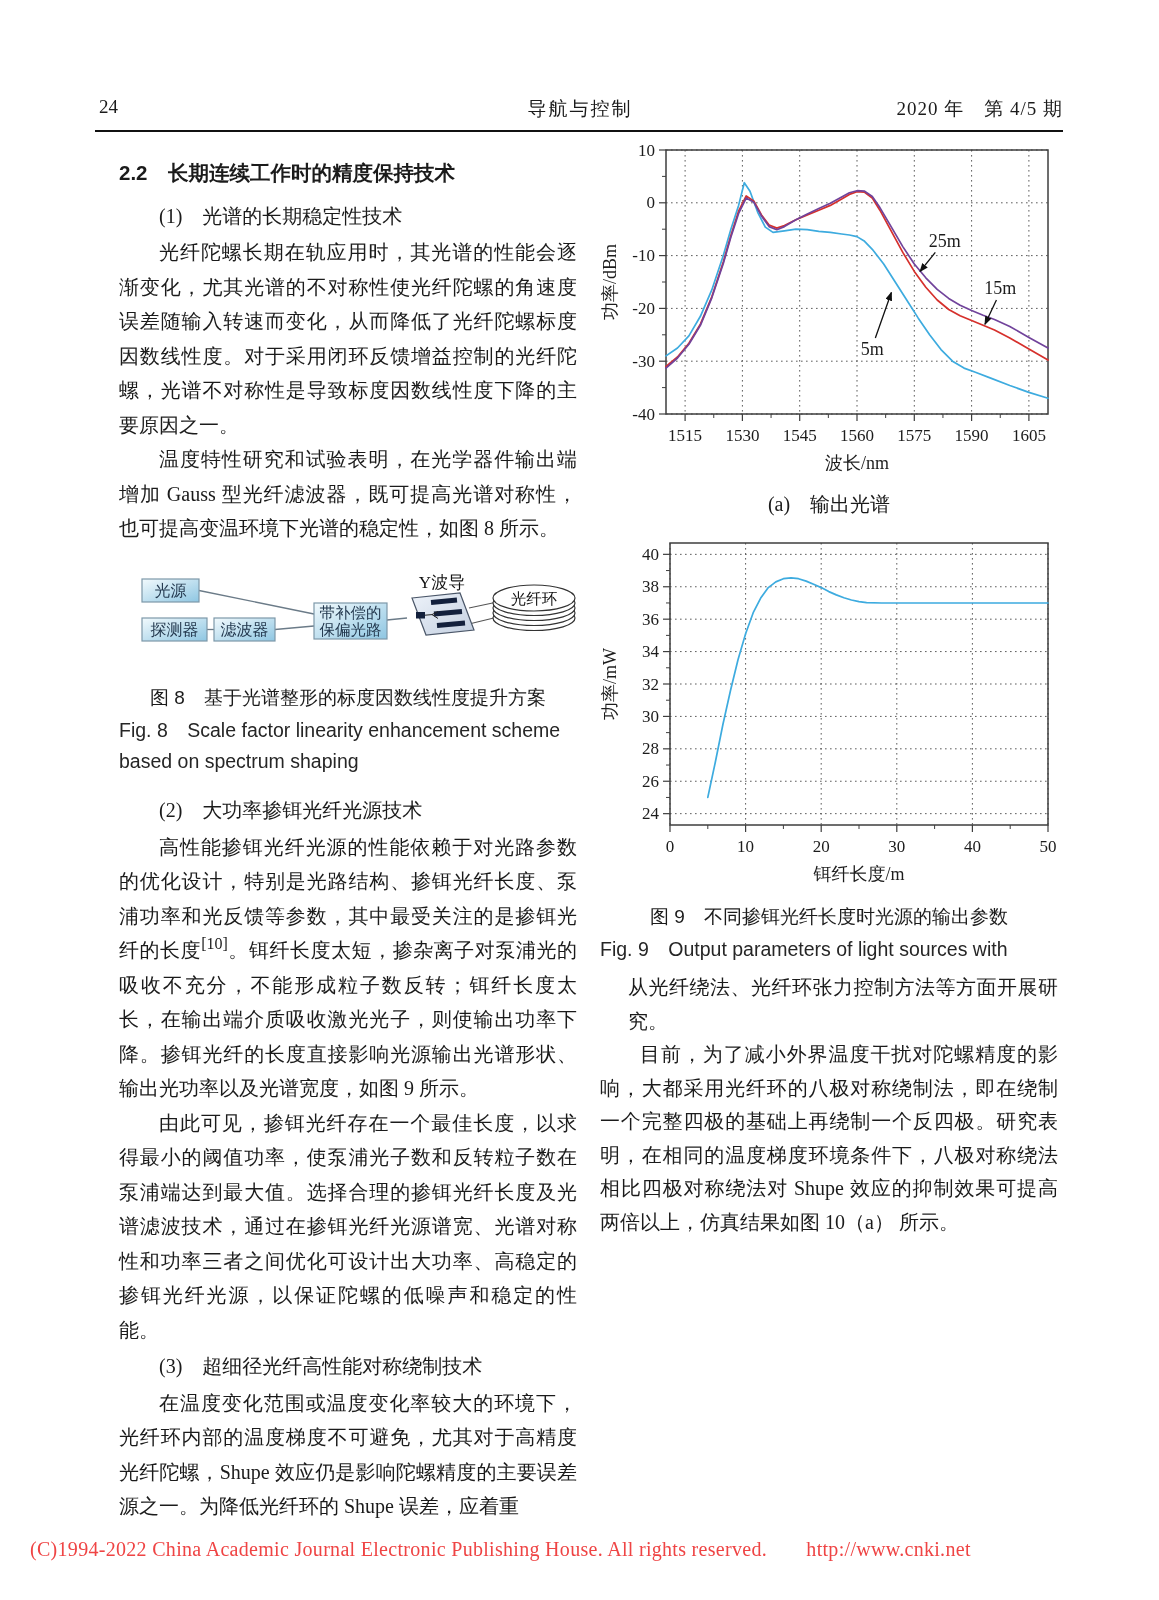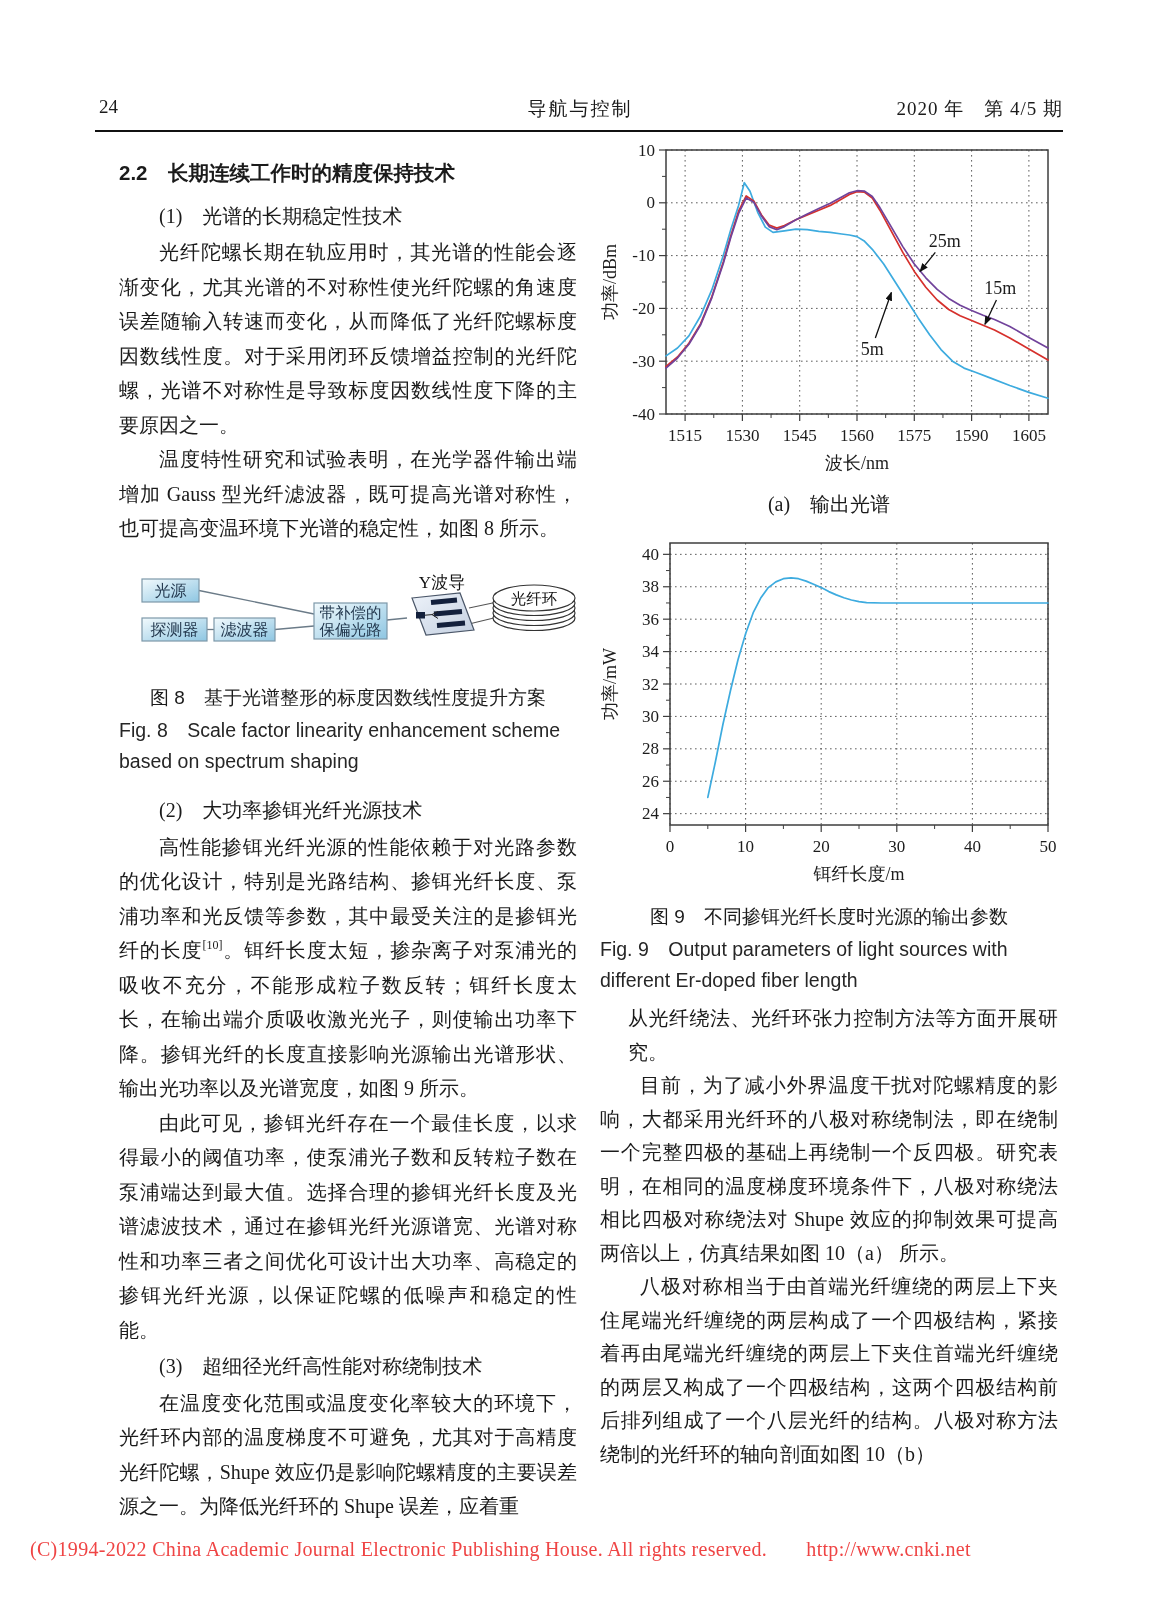--- a/index.html
+++ b/index.html
@@ -17,21 +17,21 @@
   
   .col{position:absolute;width:458px;font-size:20px;line-height:34.5px;text-align:justify;}
   .col-left{left:97px;top:150px;margin-left:22px;}
   .col-right{left:600px;top:138px;line-height:33.5px;}
 
   .sec-h{font-family:"Liberation Sans","DejaVu Sans",sans-serif;font-weight:700;
          font-size:20.5px;margin:6px 0 8px 0;text-align:left;}
   .sub-h{margin:2px 0 2px 0;text-indent:2em;text-align:left;}
   p.body-p{margin:0;text-indent:2em;}
   p.body-p.noindent{text-indent:0;margin-left:28px;}
-  sup.ref{font-size:12px;line-height:0;vertical-align:super;}
+  sup.ref{font-size:16px;line-height:0;vertical-align:super;}
 
   
   .fig8-wrap{margin:10px 0 2px 0;}
   .cap-cn{font-family:Liberation Sans, sans-serif;font-size:19px;
           text-align:center;margin:4px 0 2px 0;text-indent:0;line-height:31px;}
   .cap-en{font-family:"Liberation Sans","DejaVu Sans",sans-serif;font-size:19.5px;color:#262626;
           text-align:left;margin:0;text-indent:0;line-height:31px;}
   .gap8{height:8px;}
   .gap14{height:14px;}
 
@@ -262,25 +262,23 @@
           <text x="59" y="91.67241379310349" text-anchor="end" font-size="17" fill="#1c1c1c">36</text>
           <text x="59" y="59.25862068965521" text-anchor="end" font-size="17" fill="#1c1c1c">38</text>
           <text x="59" y="26.84482758620694" text-anchor="end" font-size="17" fill="#1c1c1c">40</text>
           <text x="259" y="347" text-anchor="middle" font-size="18" fill="#1c1c1c">铒纤长度/m</text>
           <text x="0" y="0" text-anchor="middle" font-size="18" fill="#1c1c1c" transform="translate(16 151) rotate(-90)">功率/mW</text>
           <path d="M107.8 264.4 L115.4 228.8 L122.9 191.5 L130.5 157.5 L138.0 126.7 L145.6 100.8 L153.2 79.7 L160.7 65.1 L168.3 54.6 L175.8 48.9 L183.4 45.7 L191.0 44.8 L198.5 45.7 L206.1 48.1 L213.6 51.3 L221.2 54.6 L228.8 58.6 L236.3 61.9 L243.9 64.8 L251.4 67.0 L259.0 68.7 L266.6 69.6 L281.7 70.0 L296.8 70.0 L319.5 70.0 L342.2 70.0 L372.4 70.0 L410.2 70.0 L448.0 70.0" fill="none" stroke="#3dabdf" stroke-width="1.7" stroke-linejoin="round" stroke-linecap="round"></path>
         </svg></div>
     <div class="fig9caps">
       <p class="cap-cn">图 9　不同掺铒光纤长度时光源的输出参数</p>
       <p class="cap-en">Fig. 9　Output parameters of light sources with</p>
-      <p class="cap-en">different Er-doped fiber length</p>
     </div>
     <p class="body-p noindent">从光纤绕法、光纤环张力控制方法等方面开展研究。</p>
     <p class="body-p">目前，为了减小外界温度干扰对陀螺精度的影响，大都采用光纤环的八极对称绕制法，即在绕制一个完整四极的基础上再绕制一个反四极。研究表明，在相同的温度梯度环境条件下，八极对称绕法相比四极对称绕法对 Shupe 效应的抑制效果可提高两倍以上，仿真结果如图 10（a） 所示。</p>
-    <p class="body-p">八极对称相当于由首端光纤缠绕的两层上下夹住尾端光纤缠绕的两层构成了一个四极结构，紧接着再由尾端光纤缠绕的两层上下夹住首端光纤缠绕的两层又构成了一个四极结构，这两个四极结构前后排列组成了一个八层光纤的结构。八极对称方法绕制的光纤环的轴向剖面如图 10（b）</p>
   </div>
 
   <div class="ftr">
     <span>(C)1994-2022 China Academic Journal Electronic Publishing House. All rights reserved.</span>
     <span class="url">http://www.cnki.net</span>
   </div>
 
 </div>
 
 </body></html>

